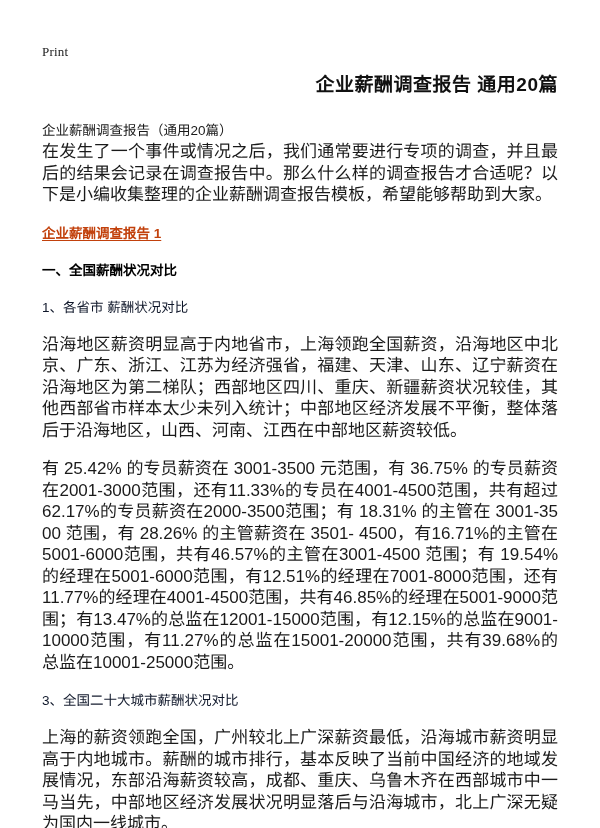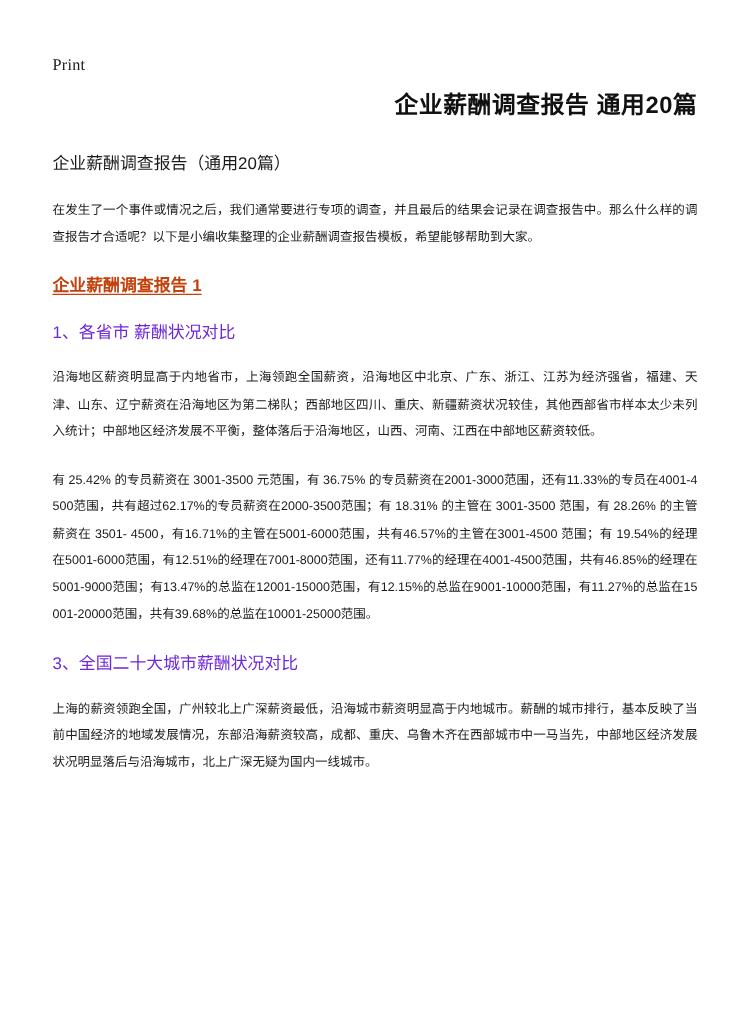--- a/index.html
+++ b/index.html
@@ -59,25 +59,24 @@
 
   p {
     margin: 0;
     padding: 0;
   }
 
   .subtitle {
     font-size: 13.5px;
     line-height: 21px;
     color: #1a1a1a;
-    margin-bottom: 17px;
   }
 
   .body-text {
-    font-size: 10px;
+    font-size: 17px;
     line-height: 21.5px;
     color: #1a1a1a;
     text-align: justify;
     text-justify: inter-ideograph;
     margin-bottom: 17px;
     word-break: break-all;
   }
 
   .h-report {
     font-size: 13.5px;
@@ -94,21 +93,21 @@
     font-size: 13.5px;
     line-height: 21px;
     font-weight: bold;
     color: #000000;
     margin-bottom: 16px;
   }
 
   .h-sub {
     font-size: 13.5px;
     line-height: 21px;
-    color: #6d28d9;
+    color: #0f172a;
     margin-bottom: 16px;
   }
 
   .block { display: block; }
 </style>
 </head>
 <body>
 
 <div class="page">
 
@@ -118,20 +117,21 @@
 
     <h1 class="doc-title">企业薪酬调查报告 通用20篇</h1>
 
     <p class="subtitle">企业薪酬调查报告（通用20篇）</p>
 
     <p class="body-text">在发生了一个事件或情况之后，我们通常要进行专项的调查，并且最后的结果会记录在调查报告中。那么什么样的调查报告才合适呢？以下是小编收集整理的企业薪酬调查报告模板，希望能够帮助到大家。</p>
 
     <span class="h-report block">企业薪酬调查报告 1</span>
 
 
+    <h2 class="h-section">一、全国薪酬状况对比</h2>
 
     <p class="h-sub">1、各省市 薪酬状况对比</p>
 
     <p class="body-text">沿海地区薪资明显高于内地省市，上海领跑全国薪资，沿海地区中北京、广东、浙江、江苏为经济强省，福建、天津、山东、辽宁薪资在沿海地区为第二梯队；西部地区四川、重庆、新疆薪资状况较佳，其他西部省市样本太少未列入统计；中部地区经济发展不平衡，整体落后于沿海地区，山西、河南、江西在中部地区薪资较低。</p>
 
 
     <p class="body-text">有 25.42% 的专员薪资在 3001-3500 元范围，有 36.75% 的专员薪资在2001-3000范围，还有11.33%的专员在4001-4500范围，共有超过62.17%的专员薪资在2000-3500范围；有 18.31% 的主管在 3001-3500 范围，有 28.26% 的主管薪资在 3501- 4500，有16.71%的主管在5001-6000范围，共有46.57%的主管在3001-4500 范围；有 19.54%的经理在5001-6000范围，有12.51%的经理在7001-8000范围，还有11.77%的经理在4001-4500范围，共有46.85%的经理在5001-9000范围；有13.47%的总监在12001-15000范围，有12.15%的总监在9001-10000范围，有11.27%的总监在15001-20000范围，共有39.68%的总监在10001-25000范围。</p>
 
     <p class="h-sub">3、全国二十大城市薪酬状况对比</p>
 

